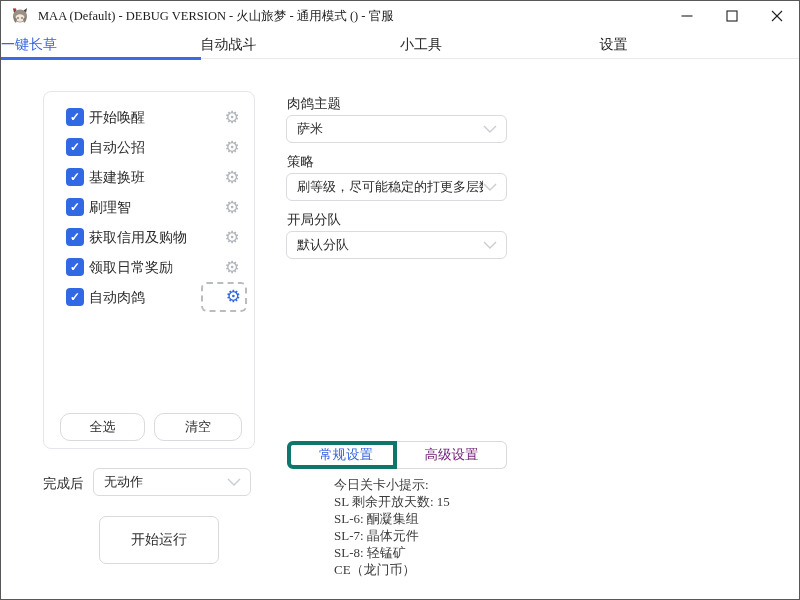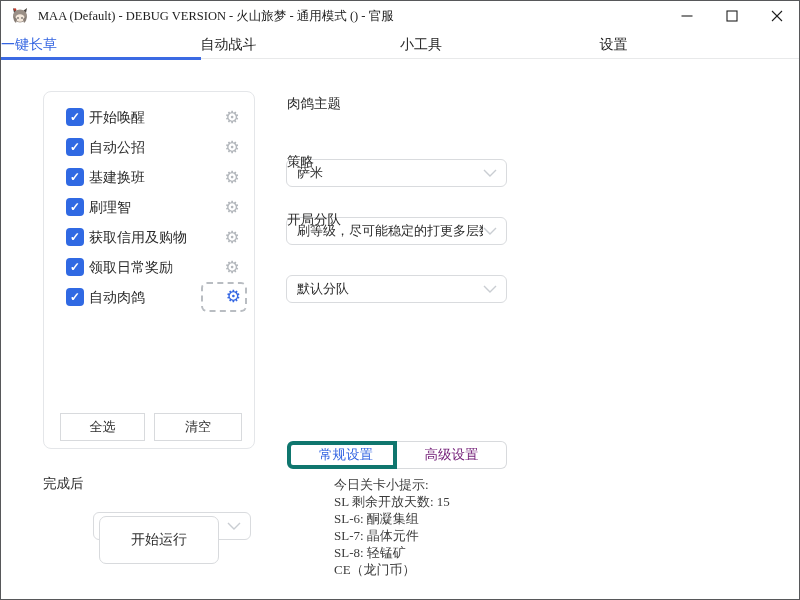--- a/index.html
+++ b/index.html
@@ -22,26 +22,26 @@
   .tab-underline{position:absolute;left:0;right:0;bottom:-1px;height:3px;background:#3b6ae3;}
   
   .task-card{position:absolute;left:42px;top:90px;width:212px;height:358px;border:1px solid #e4e6e9;border-radius:8px;box-sizing:border-box;background:#fff;}
   .task-row{position:absolute;left:0;width:100%;height:20px;}
   .checkbox{position:absolute;left:22px;top:0;width:18px;height:18px;background:#3069e3;border-radius:4px;display:flex;align-items:center;justify-content:center;}
   .checkbox .check{color:#fff;font-size:12px;font-weight:bold;line-height:1;}
   .task-label{position:absolute;left:45px;top:1px;font-size:14px;color:#2b2b2b;white-space:nowrap;}
   .gear{position:absolute;left:178px;top:0px;width:20px;height:20px;font-size:17px;line-height:19px;text-align:center;color:#b3b7bc;}
   .focus-box{position:absolute;left:200px;top:281px;width:46px;height:30px;border:2px dashed #b9bdc2;border-radius:6px;box-sizing:border-box;}
   .focus-box .gear-blue{position:absolute;right:4px;top:3px;font-size:17px;line-height:19px;color:#3567e3;}
-  .btn{box-sizing:border-box;border:1px solid #d8dadd;border-radius:0;background:#fff;display:flex;align-items:center;justify-content:center;font-size:13px;color:#2e2e2e;cursor:default;font-family:inherit;}
+  .btn{box-sizing:border-box;border:1px solid #d8dadd;border-radius:10px;background:#fff;display:flex;align-items:center;justify-content:center;font-size:13px;color:#2e2e2e;cursor:default;font-family:inherit;}
   .btn-selectall{position:absolute;left:16px;top:321px;width:85px;height:28px;}
   .btn-clear{position:absolute;left:110px;top:321px;width:88px;height:28px;}
   
   .after-label{position:absolute;left:42px;top:474px;font-size:13.5px;color:#2b2b2b;}
-  .dropdown{position:absolute;box-sizing:border-box;height:28px;border:1px solid #d9dbde;border-radius:6px;background:#fff;display:flex;align-items:center;margin-top:44px;}
+  .dropdown{position:absolute;box-sizing:border-box;height:28px;border:1px solid #d9dbde;border-radius:6px;background:#fff;display:flex;align-items:center;}
   .dd-value{margin-left:10px;font-size:13px;color:#2b2b2b;white-space:nowrap;overflow:hidden;flex:1 1 auto;}
   .dd-chevron{flex:0 0 auto;margin-right:9px;display:flex;align-items:center;}
   .dd-after{left:92px;top:467px;width:158px;}
   .btn-start{position:absolute;left:98px;top:515px;width:120px;height:48px;border-radius:7px;font-size:14px;}
   
   .r-label{position:absolute;left:286px;font-size:13.5px;color:#2b2b2b;}
   .dd-theme{left:285px;top:114px;width:221px;}
   .dd-strategy{left:285px;top:172px;width:221px;}
   .dd-squad{left:285px;top:230px;width:221px;}
   .seg-group{position:absolute;left:286px;top:440px;width:220px;height:28px;display:flex;}

